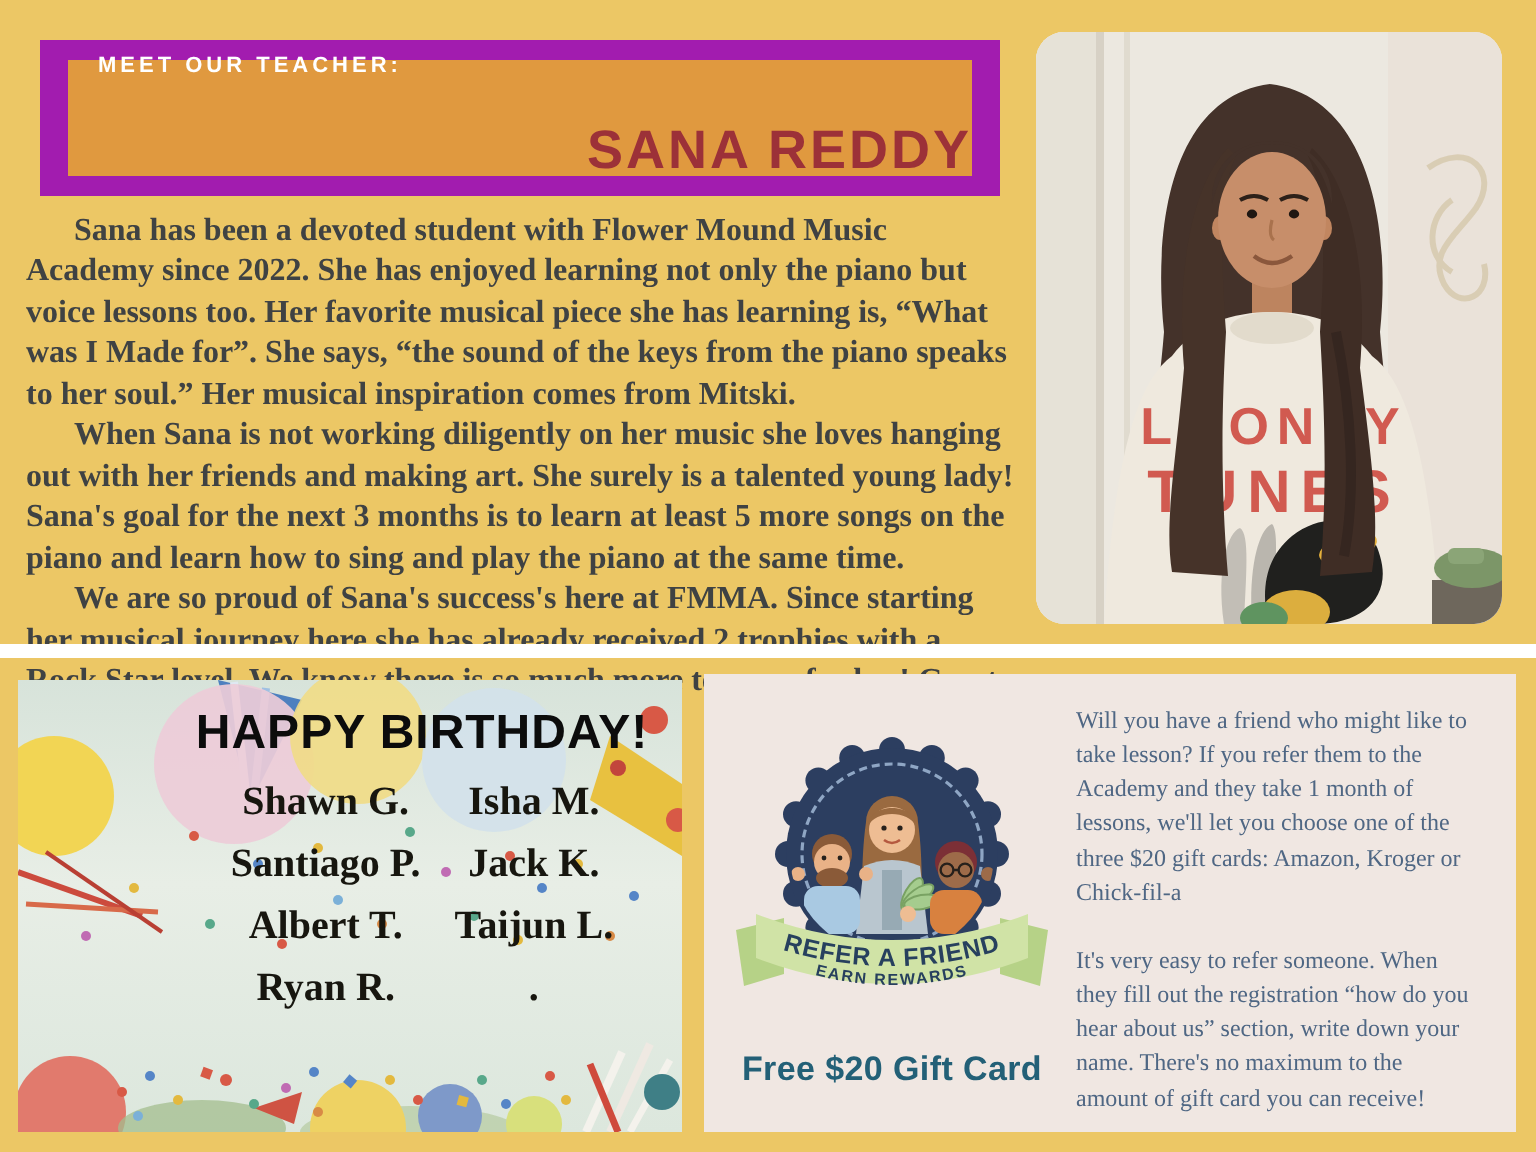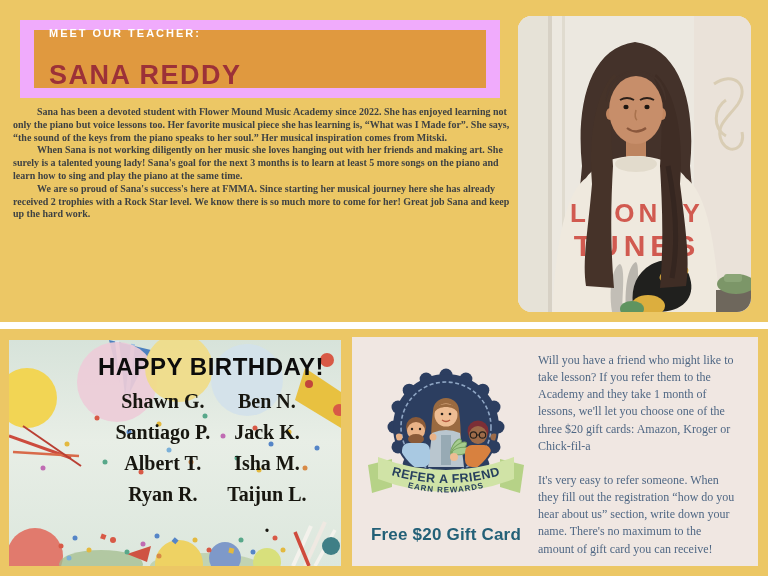--- a/index.html
+++ b/index.html
@@ -1,29 +1,29 @@
 <!DOCTYPE html>
 <html><head>
 <meta charset="utf-8">
 <style>
   html,body{margin:0;padding:0;}
   .page{position:relative;width:768px;height:576px;background:#ecc765;overflow:hidden;
         font-family:"Liberation Sans",sans-serif;}
 
   
-  .header-card{position:absolute;left:20px;top:20px;width:480px;height:78px;background:#f0abfc;
+  .header-card{position:absolute;left:20px;top:20px;width:480px;height:78px;background:#a21caf;
                box-sizing:border-box;padding:10px 14px;}
   .banner{width:100%;height:100%;background:#e0993f;display:flex;flex-direction:column;
           justify-content:center;box-sizing:border-box;padding-left:15px;}
   .eyebrow{color:#ffffff;font-size:11px;font-weight:bold;letter-spacing:2px;}
-  .teacher-name{color:#9c3138;font-size:27px;font-weight:800;letter-spacing:1.5px;margin-top:21px;}
+  .teacher-name{color:#9c3138;font-size:27px;font-weight:800;letter-spacing:1.5px;margin-top:21px;text-align:right;}
 
   
   .bio{position:absolute;left:13px;top:106px;width:497px;font-family:"Liberation Serif",serif;
-       font-weight:bold;font-size:10px;line-height:1.28;color:#3f4243;}
+       font-weight:bold;font-size:16px;line-height:1.28;color:#3f4243;}
   .bio p{margin:0;text-indent:24px;}
 
   
   .photo{position:absolute;left:518px;top:16px;width:233px;height:296px;border-radius:14px;
          overflow:hidden;background:#ece8e0;}
   .photo svg{display:block;}
 
   
   .divider{position:absolute;left:0;top:322px;width:768px;height:7px;background:#ffffff;}
 
@@ -203,23 +203,22 @@
     <div class="bday-content">
       <div class="bday-title">HAPPY BIRTHDAY!</div>
       <div class="bday-cols">
         <div class="bday-col">
           <div>Shawn G.</div>
           <div>Santiago P.</div>
           <div>Albert T.</div>
           <div>Ryan R.</div>
         </div>
         <div class="bday-col">
-          <div>Ben N.</div>
+          <div>Isha M.</div>
           <div>Jack K.</div>
-          <div>Isha M.</div>
           <div>Taijun L.</div>
           <div>.</div>
         </div>
       </div>
     </div>
   </div>
 
   <div class="refer-card">
     <div class="refer-left">
       <svg class="badge" width="160" height="152" viewBox="0 0 160 152">

